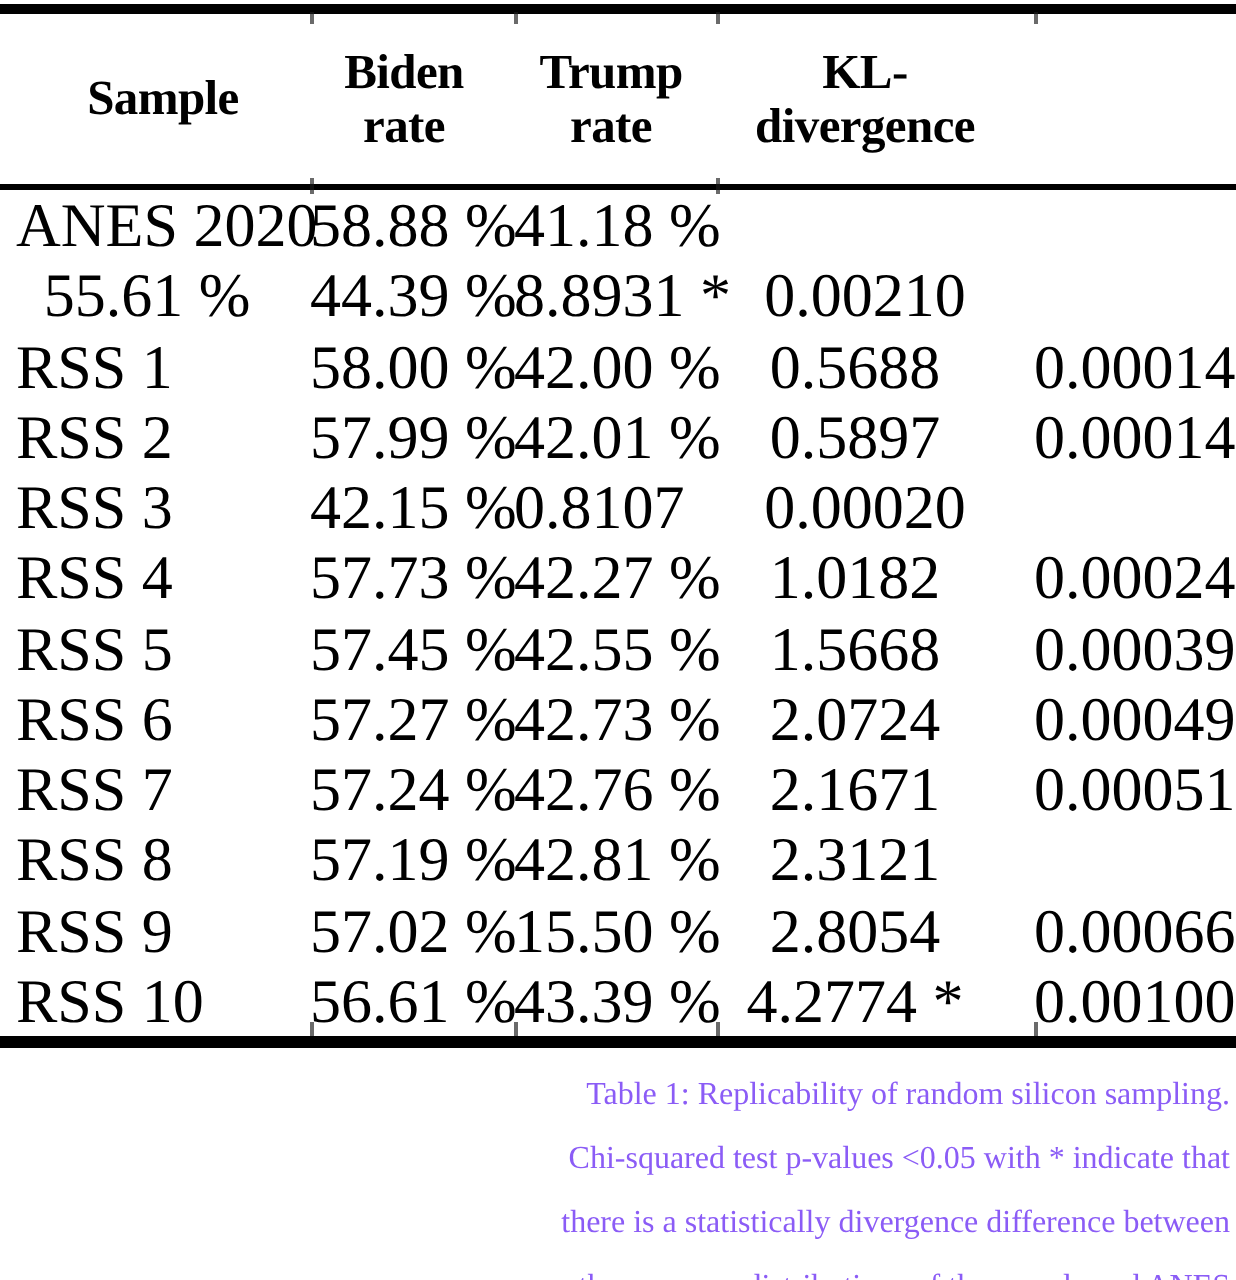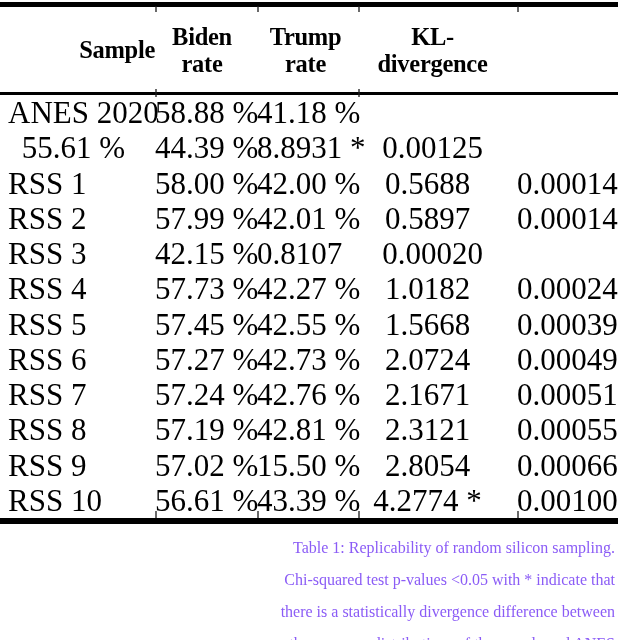--- a/index.html
+++ b/index.html
@@ -45,21 +45,21 @@
     font-size:31px;
     text-align:center;
     white-space:pre;
     overflow:visible;
   }
   .c0 { text-align:left; padding-left:8px; }
   .c1 { padding-right:8px;font-family:Liberation Serif, serif; }
   .c2 { padding-right:4px; }
   .c3 { padding-right:20px; }
   .c4 { padding-right:10px; }
-  .th.c0 { text-align:right; padding-left:8px; }
+  .th.c0 { text-align:center; padding-left:8px; }
 
   .caption {
     position:absolute; top:532px; left:3px; width:612px;
   }
   .caption-line {
     font-size:16px;
     line-height:32px;
     height:32px;
     white-space:pre;
     color:#8b5cf6;
@@ -101,21 +101,21 @@
         <div class="cell c0">ANES 2020</div>
         <div class="cell c1">58.88 %</div>
         <div class="cell c2">41.18 %</div>
         <div class="cell c3"></div>
         <div class="cell c4"></div>
       </div>
       <div class="grid-row trow">
         <div class="cell c1">55.61 %</div>
         <div class="cell c2">44.39 %</div>
         <div class="cell c3">8.8931 *</div>
-        <div class="cell c4">0.00125</div>
+        <div class="cell c4">0.00210</div>
       </div>
       <div class="grid-row trow">
         <div class="cell c0">RSS 1</div>
         <div class="cell c1">58.00 %</div>
         <div class="cell c2">42.00 %</div>
         <div class="cell c3">0.5688</div>
         <div class="cell c4">0.00014</div>
       </div>
       <div class="grid-row trow">
         <div class="cell c0">RSS 2</div>
@@ -156,21 +156,20 @@
         <div class="cell c1">57.24 %</div>
         <div class="cell c2">42.76 %</div>
         <div class="cell c3">2.1671</div>
         <div class="cell c4">0.00051</div>
       </div>
       <div class="grid-row trow">
         <div class="cell c0">RSS 8</div>
         <div class="cell c1">57.19 %</div>
         <div class="cell c2">42.81 %</div>
         <div class="cell c3">2.3121</div>
-        <div class="cell c4">0.00055</div>
       </div>
       <div class="grid-row trow">
         <div class="cell c0">RSS 9</div>
         <div class="cell c1">57.02 %</div>
         <div class="cell c2">15.50 %</div>
         <div class="cell c3">2.8054</div>
         <div class="cell c4">0.00066</div>
       </div>
       <div class="grid-row trow">
         <div class="cell c0">RSS 10</div>

